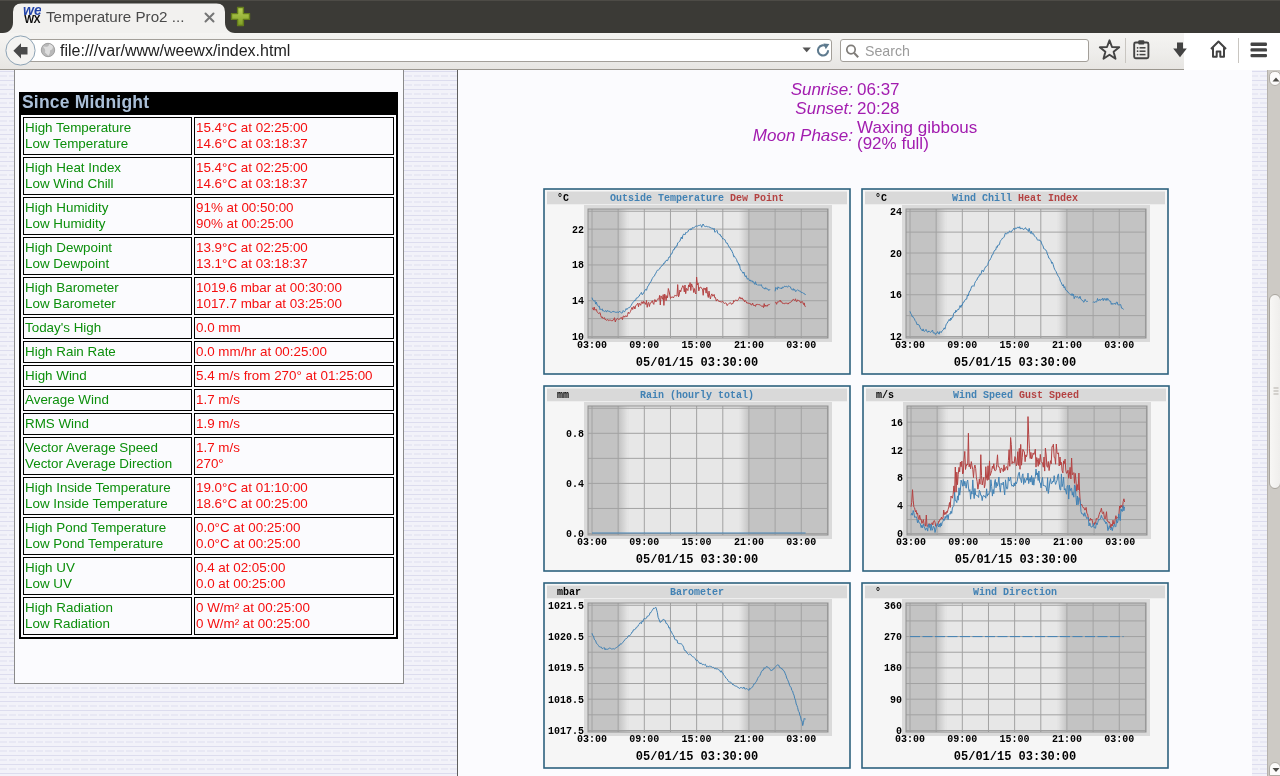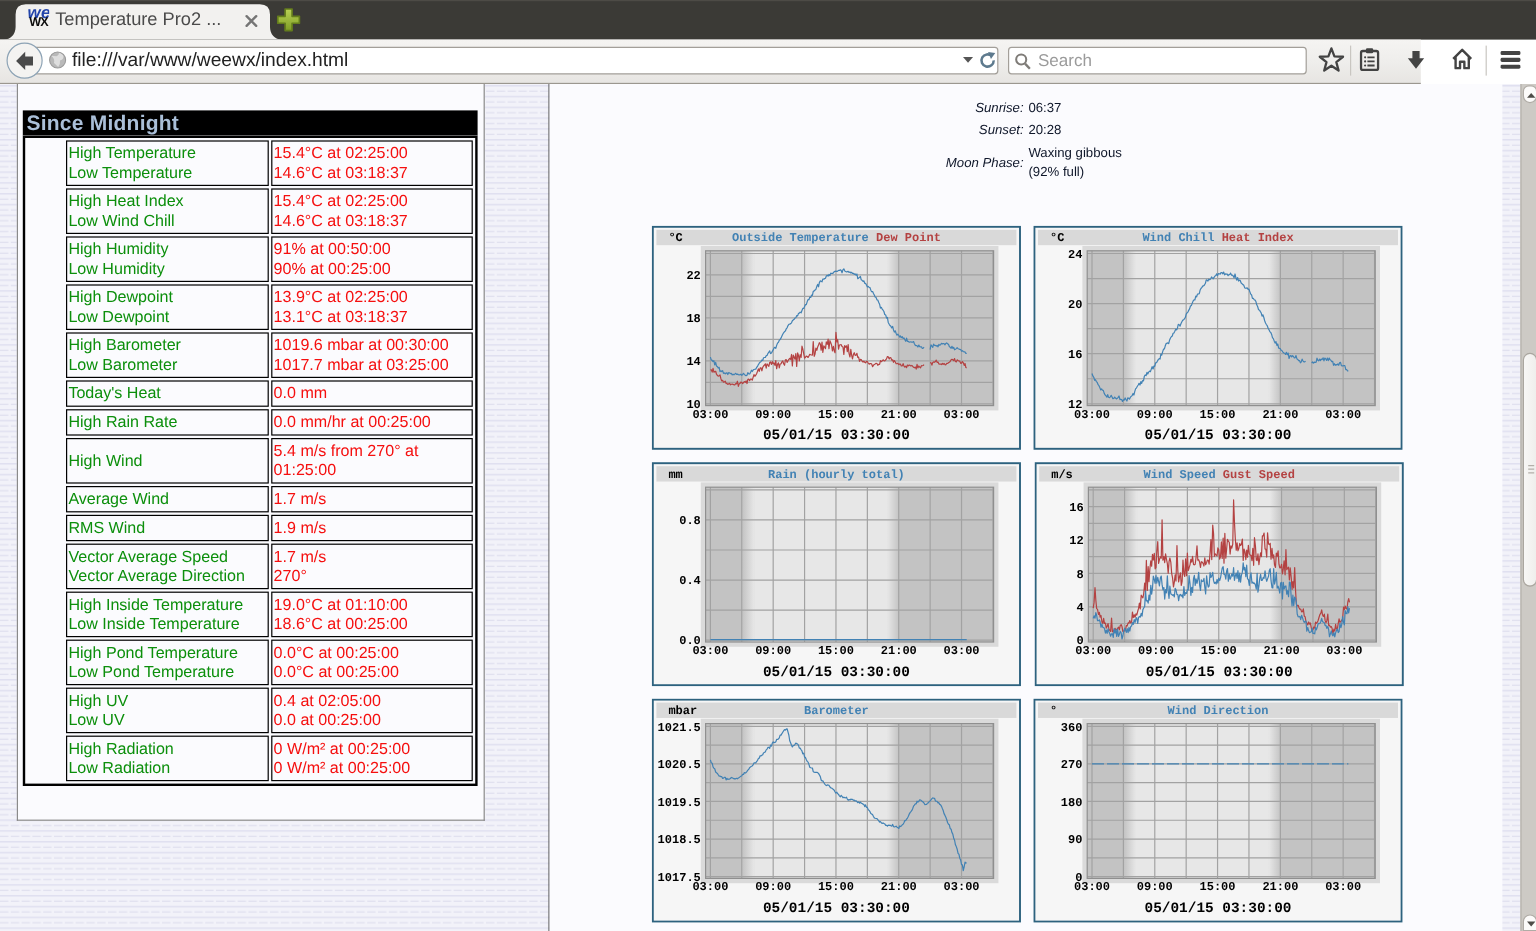--- a/index.html
+++ b/index.html
@@ -17,25 +17,25 @@
 #urltext { position:absolute; left:60px; top:9px; font-size:16px; color:#222; }
 #searchbox { position:absolute; left:840px; top:5.5px; width:249px; height:23px; background:#fff; border:1px solid #a39f99; border-radius:3px; }
 #searchtext { position:absolute; left:24px; top:3px; font-size:14.2px; color:#9b9b9b; }
 
 
 #page { left:0; top:70px; width:1280px; height:706px; background:#f2f2f9; }
 #leftpanel { position:absolute; left:14px; top:0; width:390px; height:614px; background:#fbfbfe; border-left:1px solid #8a8a8a; border-right:1px solid #8a8a8a; border-bottom:1px solid #8a8a8a; }
 #divider { position:absolute; left:457px; top:0; width:1px; height:706px; background:#5e5e5e; }
 #rightbg { position:absolute; left:458px; top:0; width:794px; height:706px; background:#fbfbfe; }
 #smhead { position:absolute; left:19px; top:22px; width:379px; height:21px; background:#000; color:#aabfd8; font-size:17.5px; font-weight:bold; line-height:21px; padding-left:3px; letter-spacing:0.2px; }
-table.stats { position:absolute; left:19px; top:43px; width:379px; border-collapse:separate; border-spacing:2px; border:2px solid #000; background:#fbfbfe;padding-left:32px; }
+table.stats { position:absolute; left:19px; top:43px; width:379px; border-collapse:separate; border-spacing:2px; border:2px solid #000; background:#fbfbfe; }
 table.stats td { border:1px solid #000; padding:2px 1px; font-size:13.4px; line-height:16px; vertical-align:middle; }
 table.stats td.l { color:#0c8f0c; width:169px; }
 table.stats td.v { color:#f50f0f; }
-#suntable { position:absolute; left:458px; top:10px; width:794px; font-size:11px; color:#0f172a; line-height:16px; }
+#suntable { position:absolute; left:458px; top:10px; width:794px; font-size:17px; color:#a21caf; line-height:16px; }
 #suntable table { margin:0 auto; border-collapse:collapse; }
 #suntable td { padding:1.5px 2px; }
 #suntable td.sl { width:240px; }
 #suntable td.sv { width:240px; }
 #suntable td.sl { font-style:italic; text-align:right; }
 .chart { position:absolute; }
 
 
 #scrollbar { left:1267px; top:70px; width:13px; height:706px; background:#cdcac5; border-left:1px solid #b5b1ab; }
 .sbtn { position:absolute; left:0.5px; width:12px; background:#fcfbfa; border:1px solid #b0aca6; }
@@ -153,21 +153,21 @@
           </tr>
           <tr>
             <td class="l">High Dewpoint<br>Low Dewpoint</td>
             <td class="v">13.9°C at 02:25:00<br>13.1°C at 03:18:37</td>
           </tr>
           <tr>
             <td class="l">High Barometer<br>Low Barometer</td>
             <td class="v">1019.6 mbar at 00:30:00<br>1017.7 mbar at 03:25:00</td>
           </tr>
           <tr>
-            <td class="l">Today's Heat</td>
+            <td class="l">Today's High</td>
             <td class="v">0.0 mm</td>
           </tr>
           <tr>
             <td class="l">High Rain Rate</td>
             <td class="v">0.0 mm/hr at 00:25:00</td>
           </tr>
           <tr>
             <td class="l">High Wind</td>
             <td class="v">5.4 m/s from 270° at 01:25:00</td>
           </tr>

